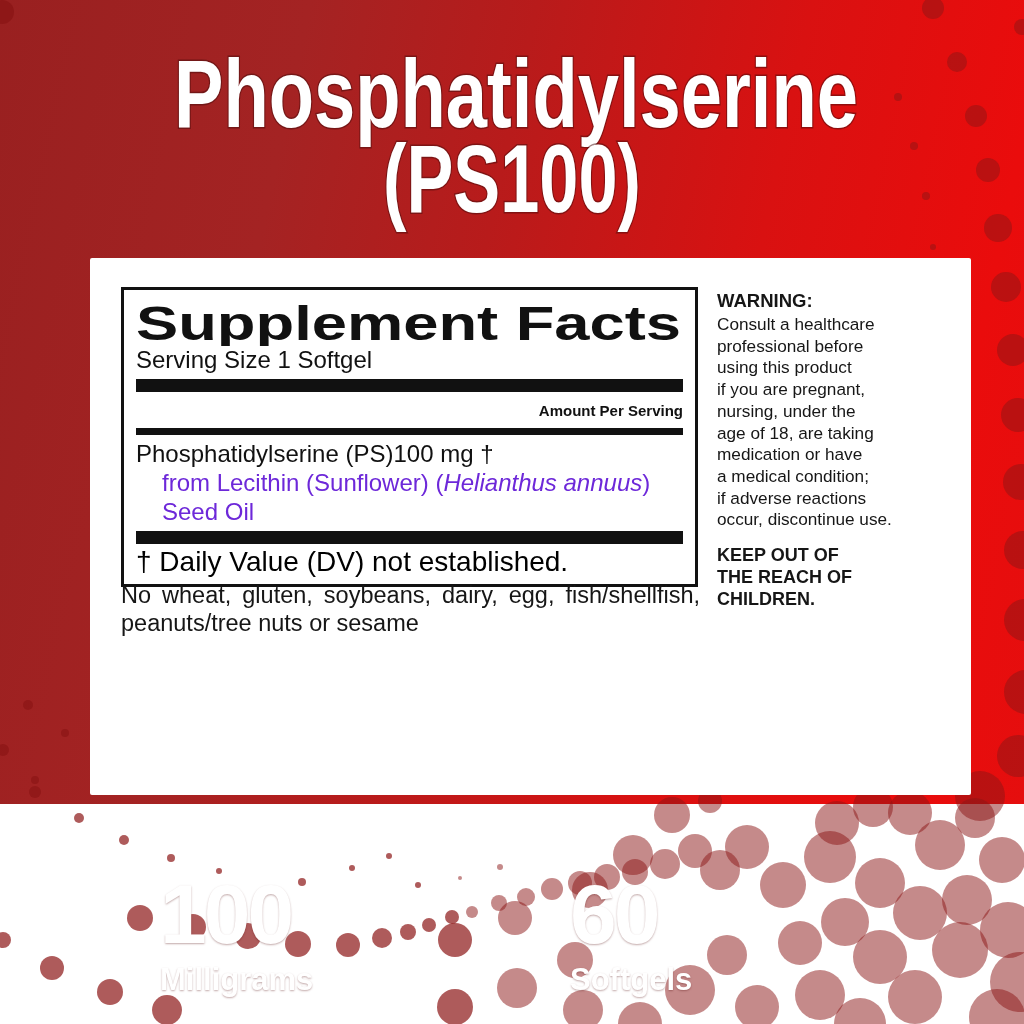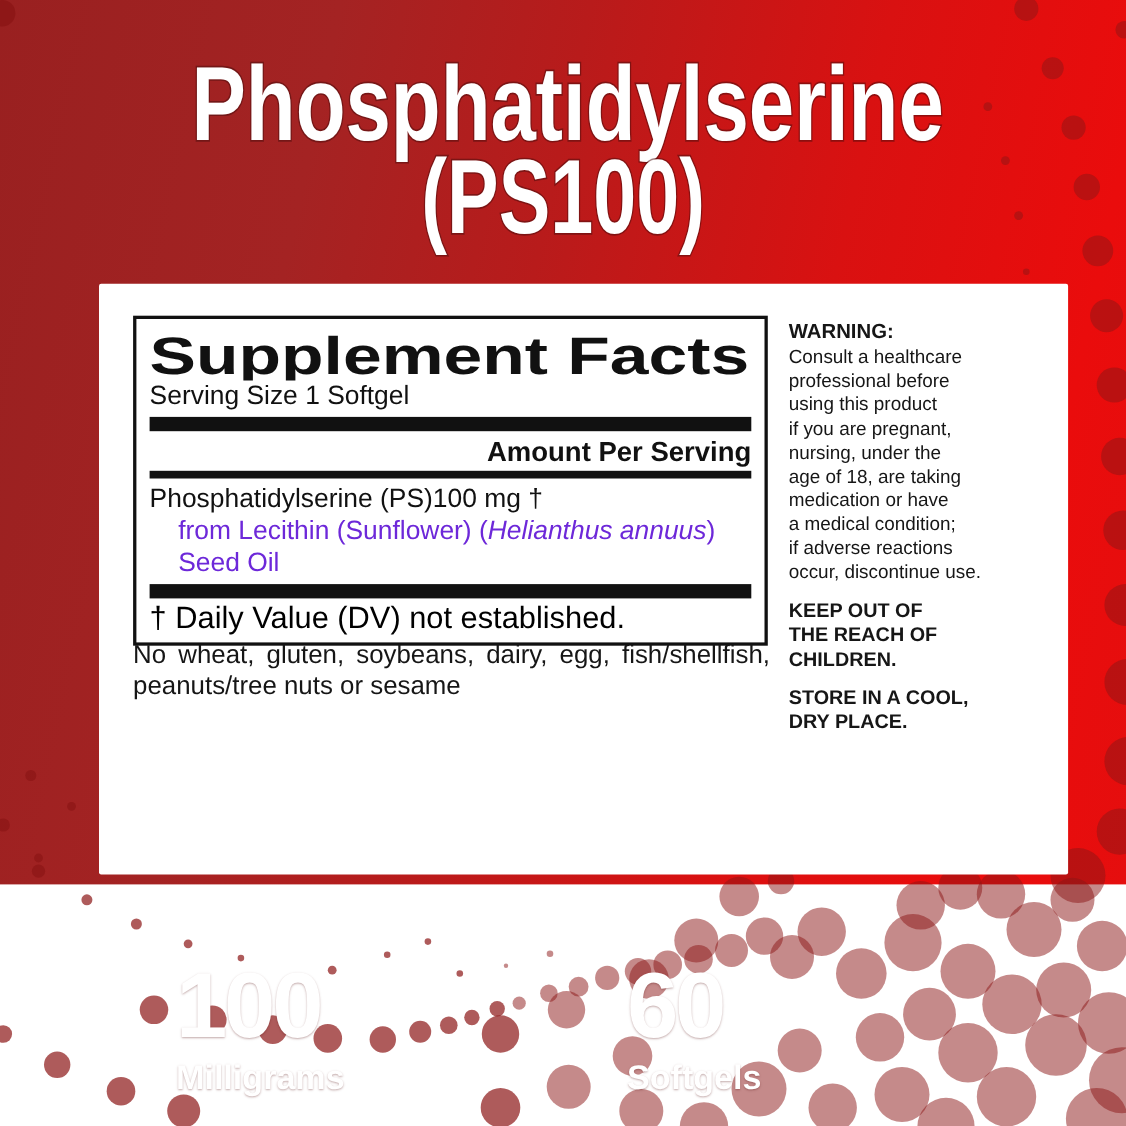--- a/index.html
+++ b/index.html
@@ -14,21 +14,21 @@
   .panel{position:absolute;left:90px;top:258px;width:845px;height:537px;background:#ffffff;z-index:2;border-radius:2px;padding-left:36px;}
 
   .sf-box{position:absolute;left:31px;top:29px;width:577px;box-sizing:border-box;
           border:3.5px solid #111111;padding:10px 12px 9px 12px;background:#ffffff;color:#111111;}
   .sf-title-svg{display:block;width:547px;height:46px;}
   .sf-title-svg text{fill:#111111;font-weight:bold;font-family:"Liberation Sans",sans-serif;}
   .sf-serving{font-size:24px;line-height:26px;margin-top:1px;color:#111;}
   .bar{background:#111111;}
   .bar.thick{height:13px;margin-top:6px;}
   .bar.med{height:7px;margin-top:5px;}
-  .sf-amount-head{font-size:25px;line-height:24px;font-weight:bold;text-align:right;margin-top:7px;color:#111;}
+  .sf-amount-head{font-size:15px;line-height:24px;font-weight:bold;text-align:right;margin-top:7px;color:#111;}
   .sf-row{display:flex;justify-content:flex-start;font-size:24px;line-height:26px;margin-top:6px;color:#111;}
   .sf-sub{font-size:24px;line-height:26px;margin-top:3px;padding-left:26px;color:#6d28d9;}
   .sf-sub .lat{font-style:italic;}
   .sf-footnote{font-size:28px;line-height:26px;margin-top:5px;color:#000000;}
 
   .ing-block{position:absolute;left:31px;top:323px;width:579px;color:#161616;}
   .ing-block p{margin:0;font-size:23.5px;line-height:28px;text-align:justify;}
   .ing-block p + p{margin-top:13px;}
 
   .warn-col{position:absolute;left:627px;top:32px;width:215px;color:#161616;}
@@ -183,22 +183,20 @@
 if you are pregnant,
 nursing, under the
 age of 18, are taking
 medication or have
 a medical condition;
 if adverse reactions
 occur, discontinue use.</div>
       <div class="warn-bold">KEEP OUT OF
 THE REACH OF
 CHILDREN.</div>
-      <div class="warn-bold">STORE IN A COOL,
-DRY PLACE.</div>
     </div>
 
   </div>
 
   <div class="badge badge-left">
     <div class="badge-value">100</div>
     <div class="badge-label">Milligrams</div>
   </div>
 
   <div class="badge badge-right">

